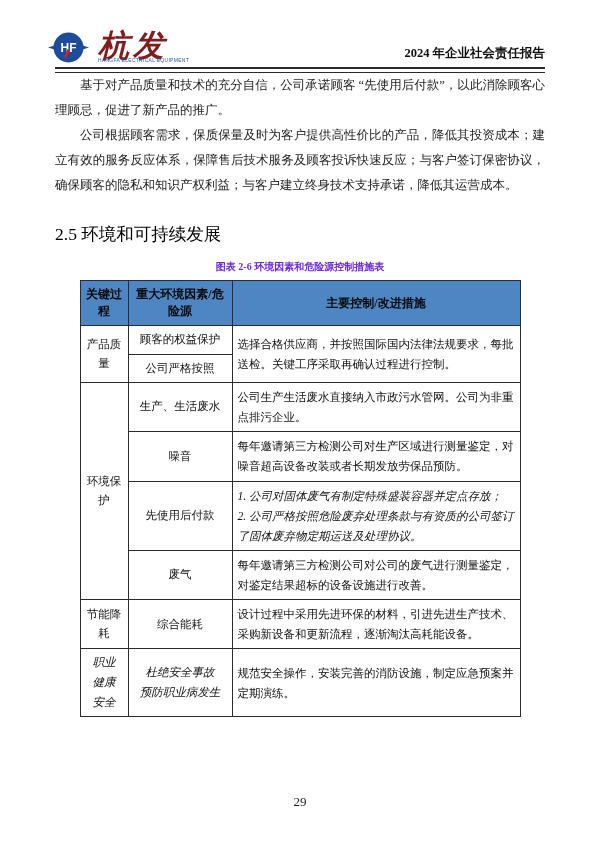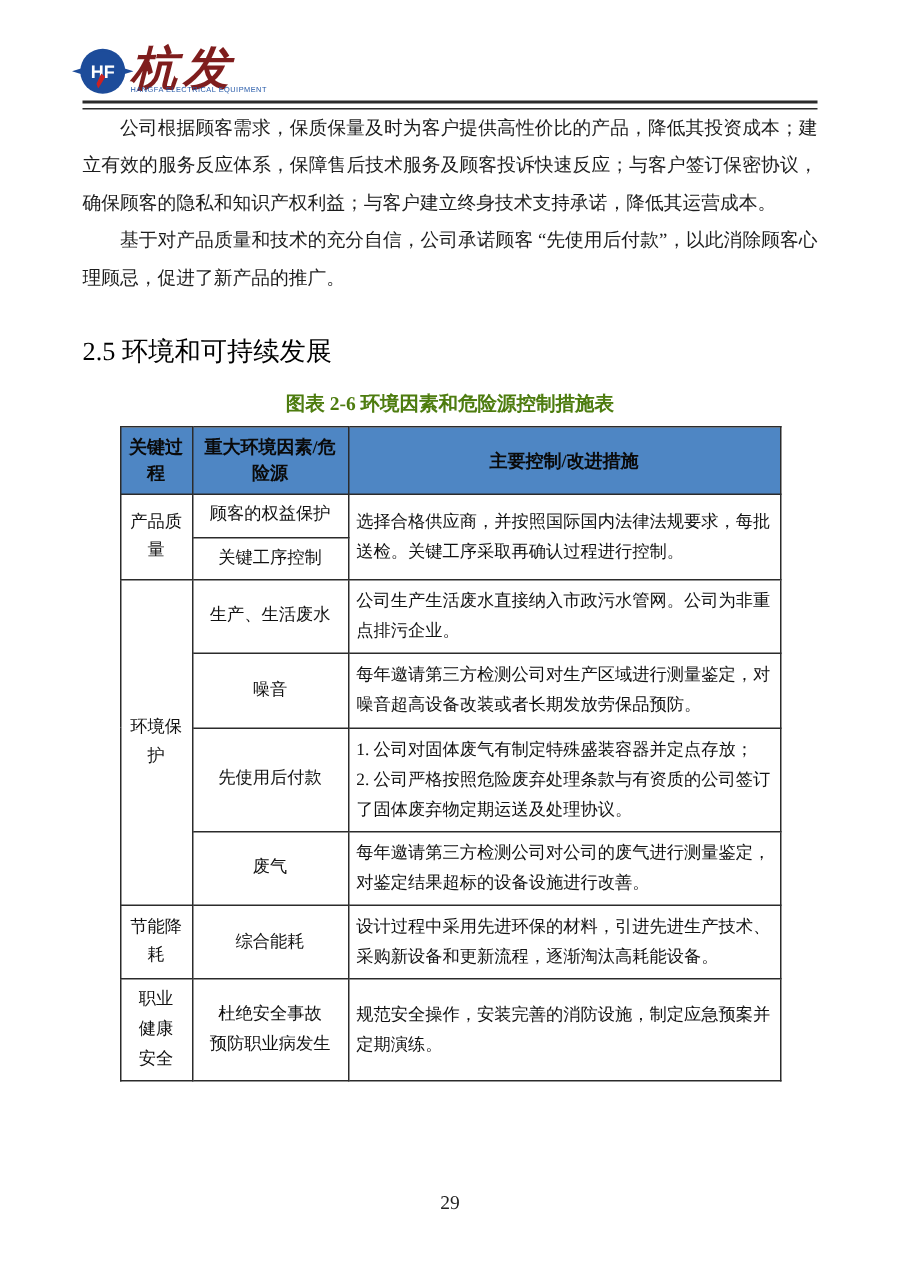--- a/index.html
+++ b/index.html
@@ -9,21 +9,21 @@
     margin:0 auto;
     background:#ffffff;
     box-sizing:border-box;
     padding:34px 55px 0 55px;
     font-family:"Liberation Serif","DejaVu Serif",serif;
     color:#1c1c1c;
     overflow:hidden;
   }
   
   .hdr{display:flex;justify-content:space-between;align-items:flex-end;}
-  .logo{display:flex;align-items:flex-start;gap:5px;}
+  .logo{display:flex;align-items:flex-start;gap:16px;}
   .logo-mark{
     position:relative;width:27px;height:27px;border-radius:50%;
     background:#1d4c9a;display:flex;align-items:center;justify-content:center;
     box-shadow:0 0 0 1.5px #1d4c9a;
   }
   .logo-mark .mono{color:#ffffff;font-weight:bold;font-size:12px;font-family:"Liberation Sans",sans-serif;letter-spacing:0;}
   .logo-mark .swoosh{
     position:absolute;left:10px;top:15px;width:4px;height:10px;
     background:#cc2222;transform:skewX(-18deg) rotate(8deg);
     clip-path:polygon(0 0,100% 20%,70% 100%,0 70%);
@@ -45,42 +45,42 @@
   
   .h-small{font-size:14px;font-weight:bold;color:#000;margin:10px 0 6px 0;}
   .h-big{font-size:17.5px;font-weight:normal;color:#000;margin:24px 0 8px 0;}
   p.body{
     font-size:12.5px;line-height:25px;margin:0;
     text-align:justify;text-indent:2em;color:#1c1c1c;
   }
   p.body + p.body{margin-top:0;}
   
   .tbl-caption{
-    text-align:center;font-weight:bold;font-size:13px;color:#4d7c0f;
+    text-align:center;font-weight:bold;font-size:10px;color:#6d28d9;
     margin:14px 0 6px 0;
   }
   table.ctl{
     width:440px;margin:0 auto;border-collapse:collapse;table-layout:fixed;
     border:1.5px solid #2b2b2b;
     font-size:11.5px;
   }
   table.ctl col.c1{width:48px;}
   table.ctl col.c2{width:104px;}
   table.ctl col.c3{width:288px;}
   table.ctl th,table.ctl td{
     border:1px solid #2b2b2b;
     padding:4px 5px;vertical-align:middle;color:#111;
   }
   table.ctl th{
     background:#4e86c4;font-weight:bold;text-align:center;font-size:12px;
     color:#0a0a0a;padding:5px 2px;
   }
   td.cc{text-align:center;line-height:1.7;}
   td.cl{text-align:left;line-height:1.75;padding:4px 8px;}
-  .pre{white-space:pre-line;}
+  .pre{white-space:pre-line;font-style:italic;}
   .pageno{
     position:absolute;left:0;right:0;bottom:44px;text-align:center;
     font-size:13px;color:#222;
   }
 </style>
 </head>
 <body>
 
 <div class="page">
 
@@ -90,25 +90,26 @@
         <span class="logo-wing l"></span>
         <span class="logo-wing r"></span>
         <span class="mono">HF</span>
         <span class="swoosh"></span>
       </div>
       <div class="brand-col">
         <span class="brand-zh">杭发</span>
         <span class="brand-sub">HANGFA ELECTRICAL EQUIPMENT</span>
       </div>
     </div>
+    <div class="hdr-title">2024 年企业社会责任报告</div>
   </div>
   <div class="hdr-rule"></div>
 
+  <p class="body">基于对产品质量和技术的充分自信，公司承诺顾客 “先使用后付款”，以此消除顾客心理顾忌，促进了新产品的推广。</p>
   <p class="body">公司根据顾客需求，保质保量及时为客户提供高性价比的产品，降低其投资成本；建立有效的服务反应体系，保障售后技术服务及顾客投诉快速反应；与客户签订保密协议，确保顾客的隐私和知识产权利益；与客户建立终身技术支持承诺，降低其运营成本。</p>
-  <p class="body">基于对产品质量和技术的充分自信，公司承诺顾客 “先使用后付款”，以此消除顾客心理顾忌，促进了新产品的推广。</p>
 
   <div class="h-big">2.5 环境和可持续发展</div>
 
   <div class="tbl-caption">图表 2-6 环境因素和危险源控制措施表</div>
   <table class="ctl">
     <colgroup>
         <col class="c1">
         <col class="c2">
         <col class="c3">
       </colgroup>
@@ -117,21 +118,21 @@
       <th>关键过程</th>
       <th>重大环境因素/危险源</th>
       <th>主要控制/改进措施</th>
     </tr>
     <tr>
       <td class="cc" rowspan="2">产品质量</td>
       <td class="cc">顾客的权益保护</td>
       <td class="cl" rowspan="2">选择合格供应商，并按照国际国内法律法规要求，每批送检。关键工序采取再确认过程进行控制。</td>
     </tr>
     <tr>
-      <td class="cc">关键工序控制</td>
+      <td class="cc">公司严格按照</td>
     </tr>
     <tr>
       <td class="cc" rowspan="4">环境保护</td>
       <td class="cc">生产、生活废水</td>
       <td class="cl">公司生产生活废水直接纳入市政污水管网。公司为非重点排污企业。</td>
     </tr>
     <tr>
       <td class="cc">噪音</td>
       <td class="cl">每年邀请第三方检测公司对生产区域进行测量鉴定，对噪音超高设备改装或者长期发放劳保品预防。</td>
     </tr>

